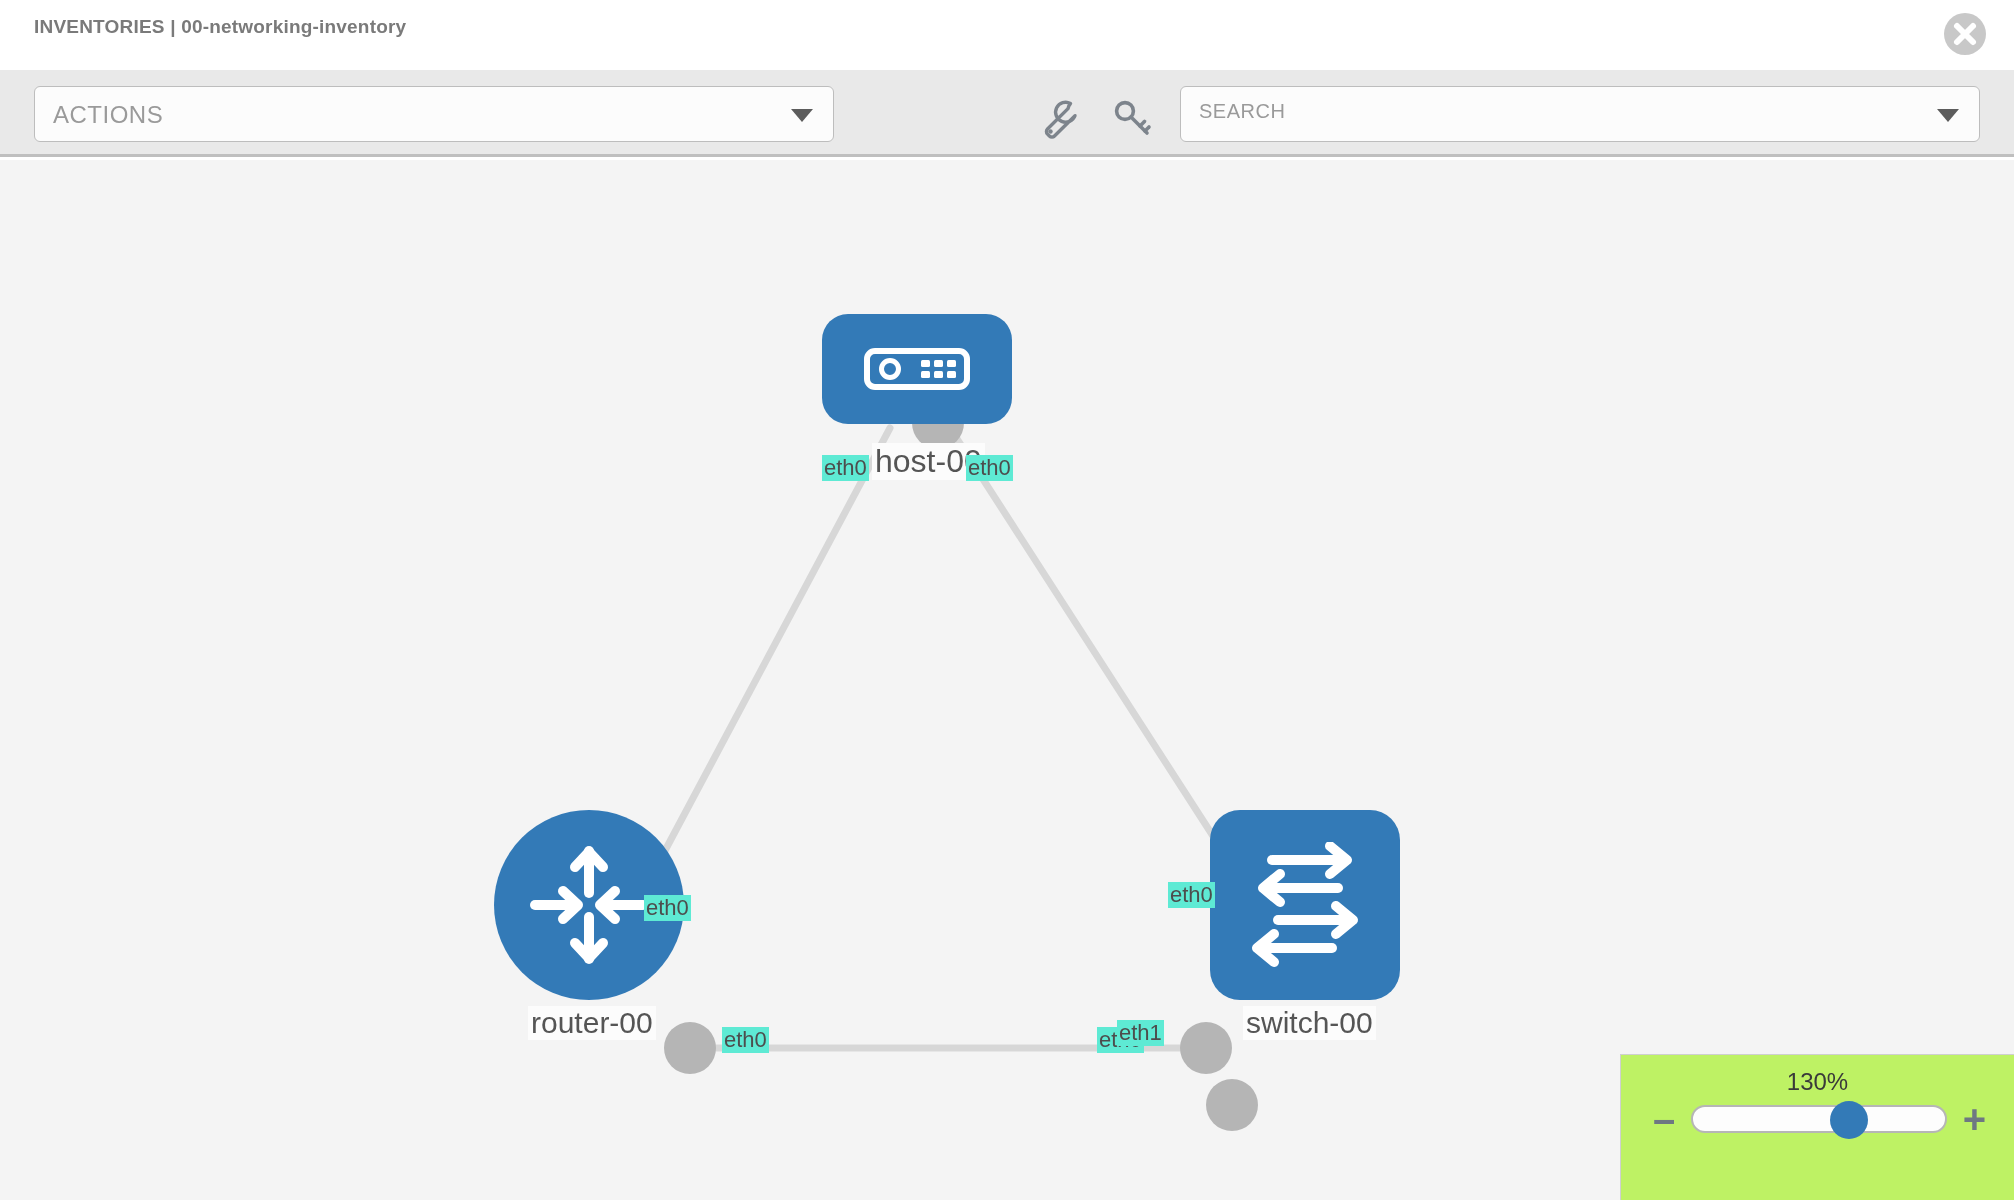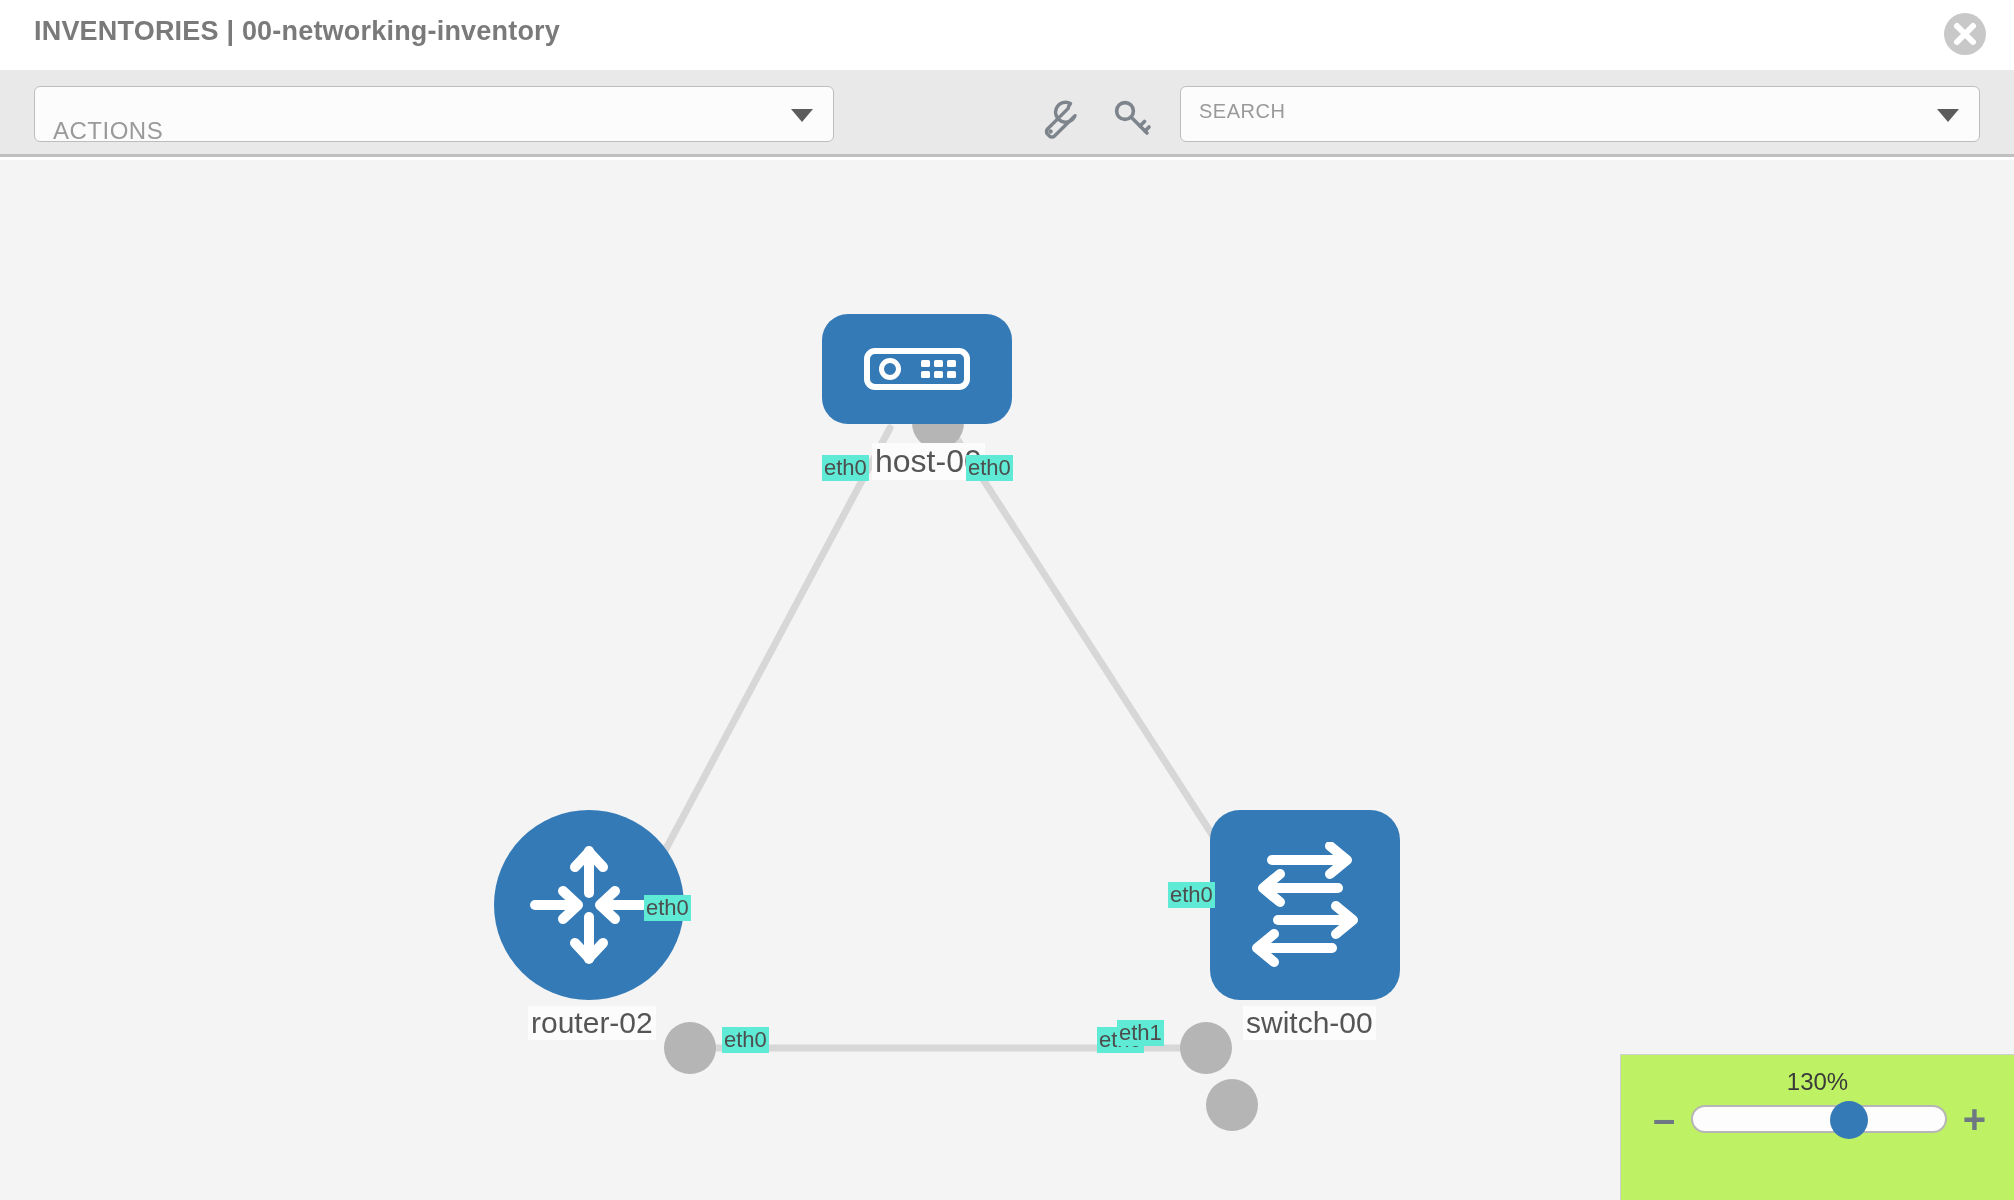--- a/index.html
+++ b/index.html
@@ -11,21 +11,21 @@
   }
   #app { position: relative; width: 2014px; height: 1200px; }
 
   
   .header {
     position: absolute; left: 0; top: 0; width: 2014px; height: 70px;
     background: #ffffff;
   }
   .header-title {
     position: absolute; left: 34px; top: 16px;
-    font-size: 27px; font-weight: bold; color: #7a7a7a;
+    font-size: 19px; font-weight: bold; color: #7a7a7a;
     letter-spacing: 0.2px; white-space: nowrap;
   }
   .close-btn {
     position: absolute; right: 28px; top: 13px;
     width: 42px; height: 42px; border-radius: 50%;
     background: #c8c8c8;
     display: flex; align-items: center; justify-content: center;
     cursor: pointer;
   }
   .close-btn svg { display: block; }
@@ -38,21 +38,21 @@
   }
   .actions-select {
     position: absolute; left: 34px; top: 16px;
     width: 800px; height: 56px;
     background: #fcfcfc;
     border: 1px solid #bdbdbd;
     border-radius: 6px;
     cursor: pointer;
   }
   .actions-select .sel-label {
-    position: absolute; left: 18px; top: 30px;
+    position: absolute; left: 18px; top: 14px;
     font-size: 24px; color: #9a9a9a; letter-spacing: 0.5px;
   }
   .caret {
     position: absolute; right: 20px; top: 22px;
     width: 0; height: 0;
     border-left: 11px solid transparent;
     border-right: 11px solid transparent;
     border-top: 13px solid #5c5c5c;
   }
   .tool-icon {
@@ -275,21 +275,21 @@
             <line x1="36" y1="78" x2="110" y2="78"></line>
             <polyline points="94,64 111,78 94,92"></polyline>
             <line x1="90" y1="106" x2="16" y2="106"></line>
             <polyline points="32,92 15,106 32,120"></polyline>
           </g>
         </svg>
       </div>
     </div>
 
     <div class="node-label" id="label-host">host-00</div>
-    <div class="node-label" id="label-router">router-02</div>
+    <div class="node-label" id="label-router">router-00</div>
     <div class="node-label" id="label-switch">switch-00</div>
 
     <div class="port-label" id="port-host-left">eth0</div>
     <div class="port-label" id="port-host-right">eth0</div>
     <div class="port-label" id="port-router-up">eth0</div>
     <div class="port-label" id="port-switch-up">eth0</div>
     <div class="port-label" id="port-router-side">eth0</div>
     <div class="port-label" id="port-switch-side-a">eth0</div>
     <div class="port-label" id="port-switch-side-b">eth1</div>
 

